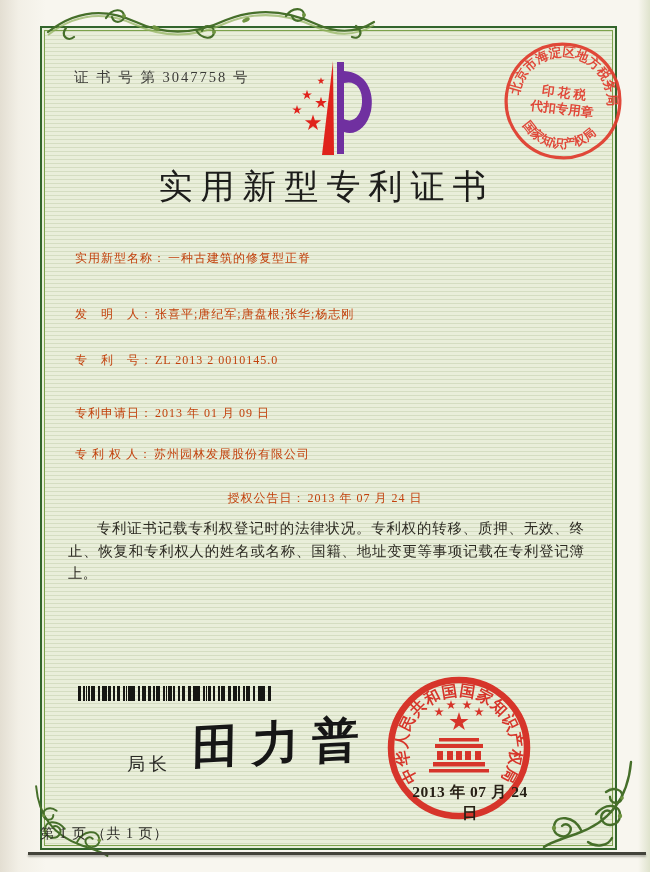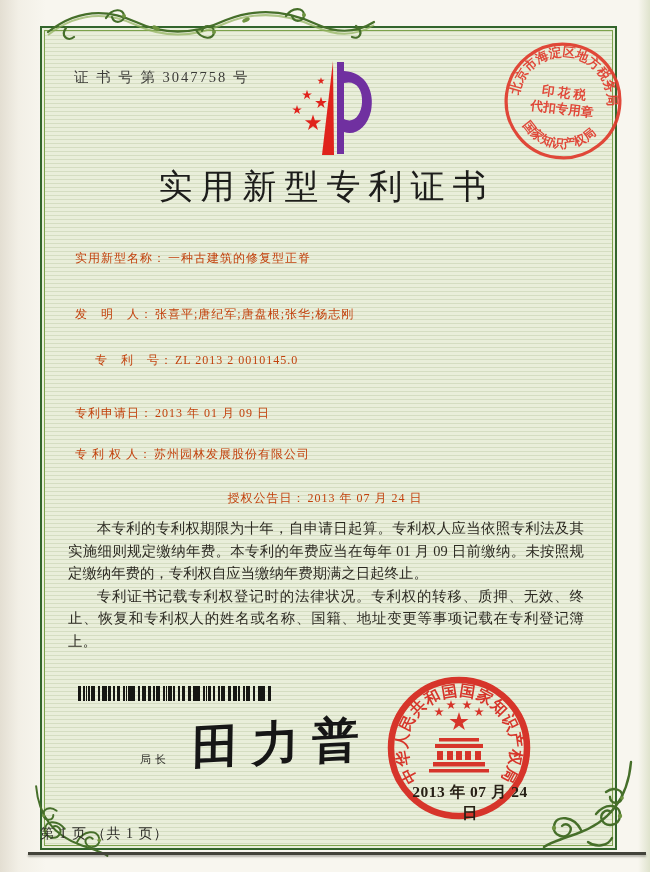--- a/index.html
+++ b/index.html
@@ -35,21 +35,21 @@
   .legal{position:absolute;left:68px;top:517px;width:516px;font-size:14.4px;line-height:22.5px;
     color:#2c2a22;text-align:justify;}
   .legal p{margin:0;text-indent:2em;}
   
   .barcode{position:absolute;left:78px;top:686px;width:194px;height:15px;
     background:
       repeating-linear-gradient(90deg,#161613 0 2px,transparent 2px 5px),
       repeating-linear-gradient(90deg,#161613 0 1px,transparent 1px 8px),
       repeating-linear-gradient(90deg,#161613 0 3px,transparent 3px 13px);}
   
-  .director-role{position:absolute;left:140px;top:752px;font-size:11px;letter-spacing:4px;color:#2a2a26;}
+  .director-role{position:absolute;left:127px;top:752px;font-size:18px;letter-spacing:4px;color:#2a2a26;}
   .director-signature{position:absolute;left:192px;top:712px;font-size:47px;font-weight:bold;
     letter-spacing:13px;color:#161616;transform:rotate(-3deg) skewX(-4deg);}
   
   .office-seal{position:absolute;left:359px;top:648px;width:200px;height:200px;opacity:.93;}
   .seal-date{position:absolute;left:404px;top:782px;width:132px;text-align:center;
     font-size:15.5px;font-weight:bold;color:#272016;letter-spacing:.5px;}
   
   .page-footer{position:absolute;left:40px;top:825px;width:573px;
     font-size:14px;color:#2b2b26;letter-spacing:1px;}
   svg text{font-family:"Liberation Serif","DejaVu Serif",serif;}
@@ -148,35 +148,34 @@
 </svg>
 
 <div class="cert-title">实用新型专利证书</div>
 
 <div class="field-row" style="top:250px;">
   <span class="lbl">实用新型名称：</span><span class="val">一种古建筑的修复型正脊</span>
 </div>
 <div class="field-row" style="top:306px;">
   <span class="lbl">发　明　人：</span><span class="val">张喜平;唐纪军;唐盘根;张华;杨志刚</span>
 </div>
-<div class="field-row" style="top:352px;margin-left:20px;">
+<div class="field-row" style="top:352px;">
   <span class="lbl">专　利　号：</span><span class="val">ZL 2013 2 0010145.0</span>
 </div>
 <div class="field-row" style="top:405px;">
   <span class="lbl">专利申请日：</span><span class="val">2013 年 01 月 09 日</span>
 </div>
 <div class="field-row" style="top:446px;">
   <span class="lbl">专 利 权 人：</span><span class="val">苏州园林发展股份有限公司</span>
 </div>
 <div class="field-row" style="top:490px;text-align:center;">
   <span class="lbl">授权公告日：</span><span class="val">2013 年 07 月 24 日</span>
 </div>
 
 <div class="legal">
-  <p>本专利的专利权期限为十年，自申请日起算。专利权人应当依照专利法及其实施细则规定缴纳年费。本专利的年费应当在每年 01 月 09 日前缴纳。未按照规定缴纳年费的，专利权自应当缴纳年费期满之日起终止。</p>
   <p>专利证书记载专利权登记时的法律状况。专利权的转移、质押、无效、终止、恢复和专利权人的姓名或名称、国籍、地址变更等事项记载在专利登记簿上。</p>
 </div>
 
 <div class="barcode"></div>
 
 <div class="director-role">局长</div>
 <div class="director-signature">田力普</div>
 
 <svg class="office-seal" viewBox="0 0 200 200">
   <circle cx="100" cy="100" r="68" fill="none" stroke="#d6281e" stroke-width="6.5"></circle>

